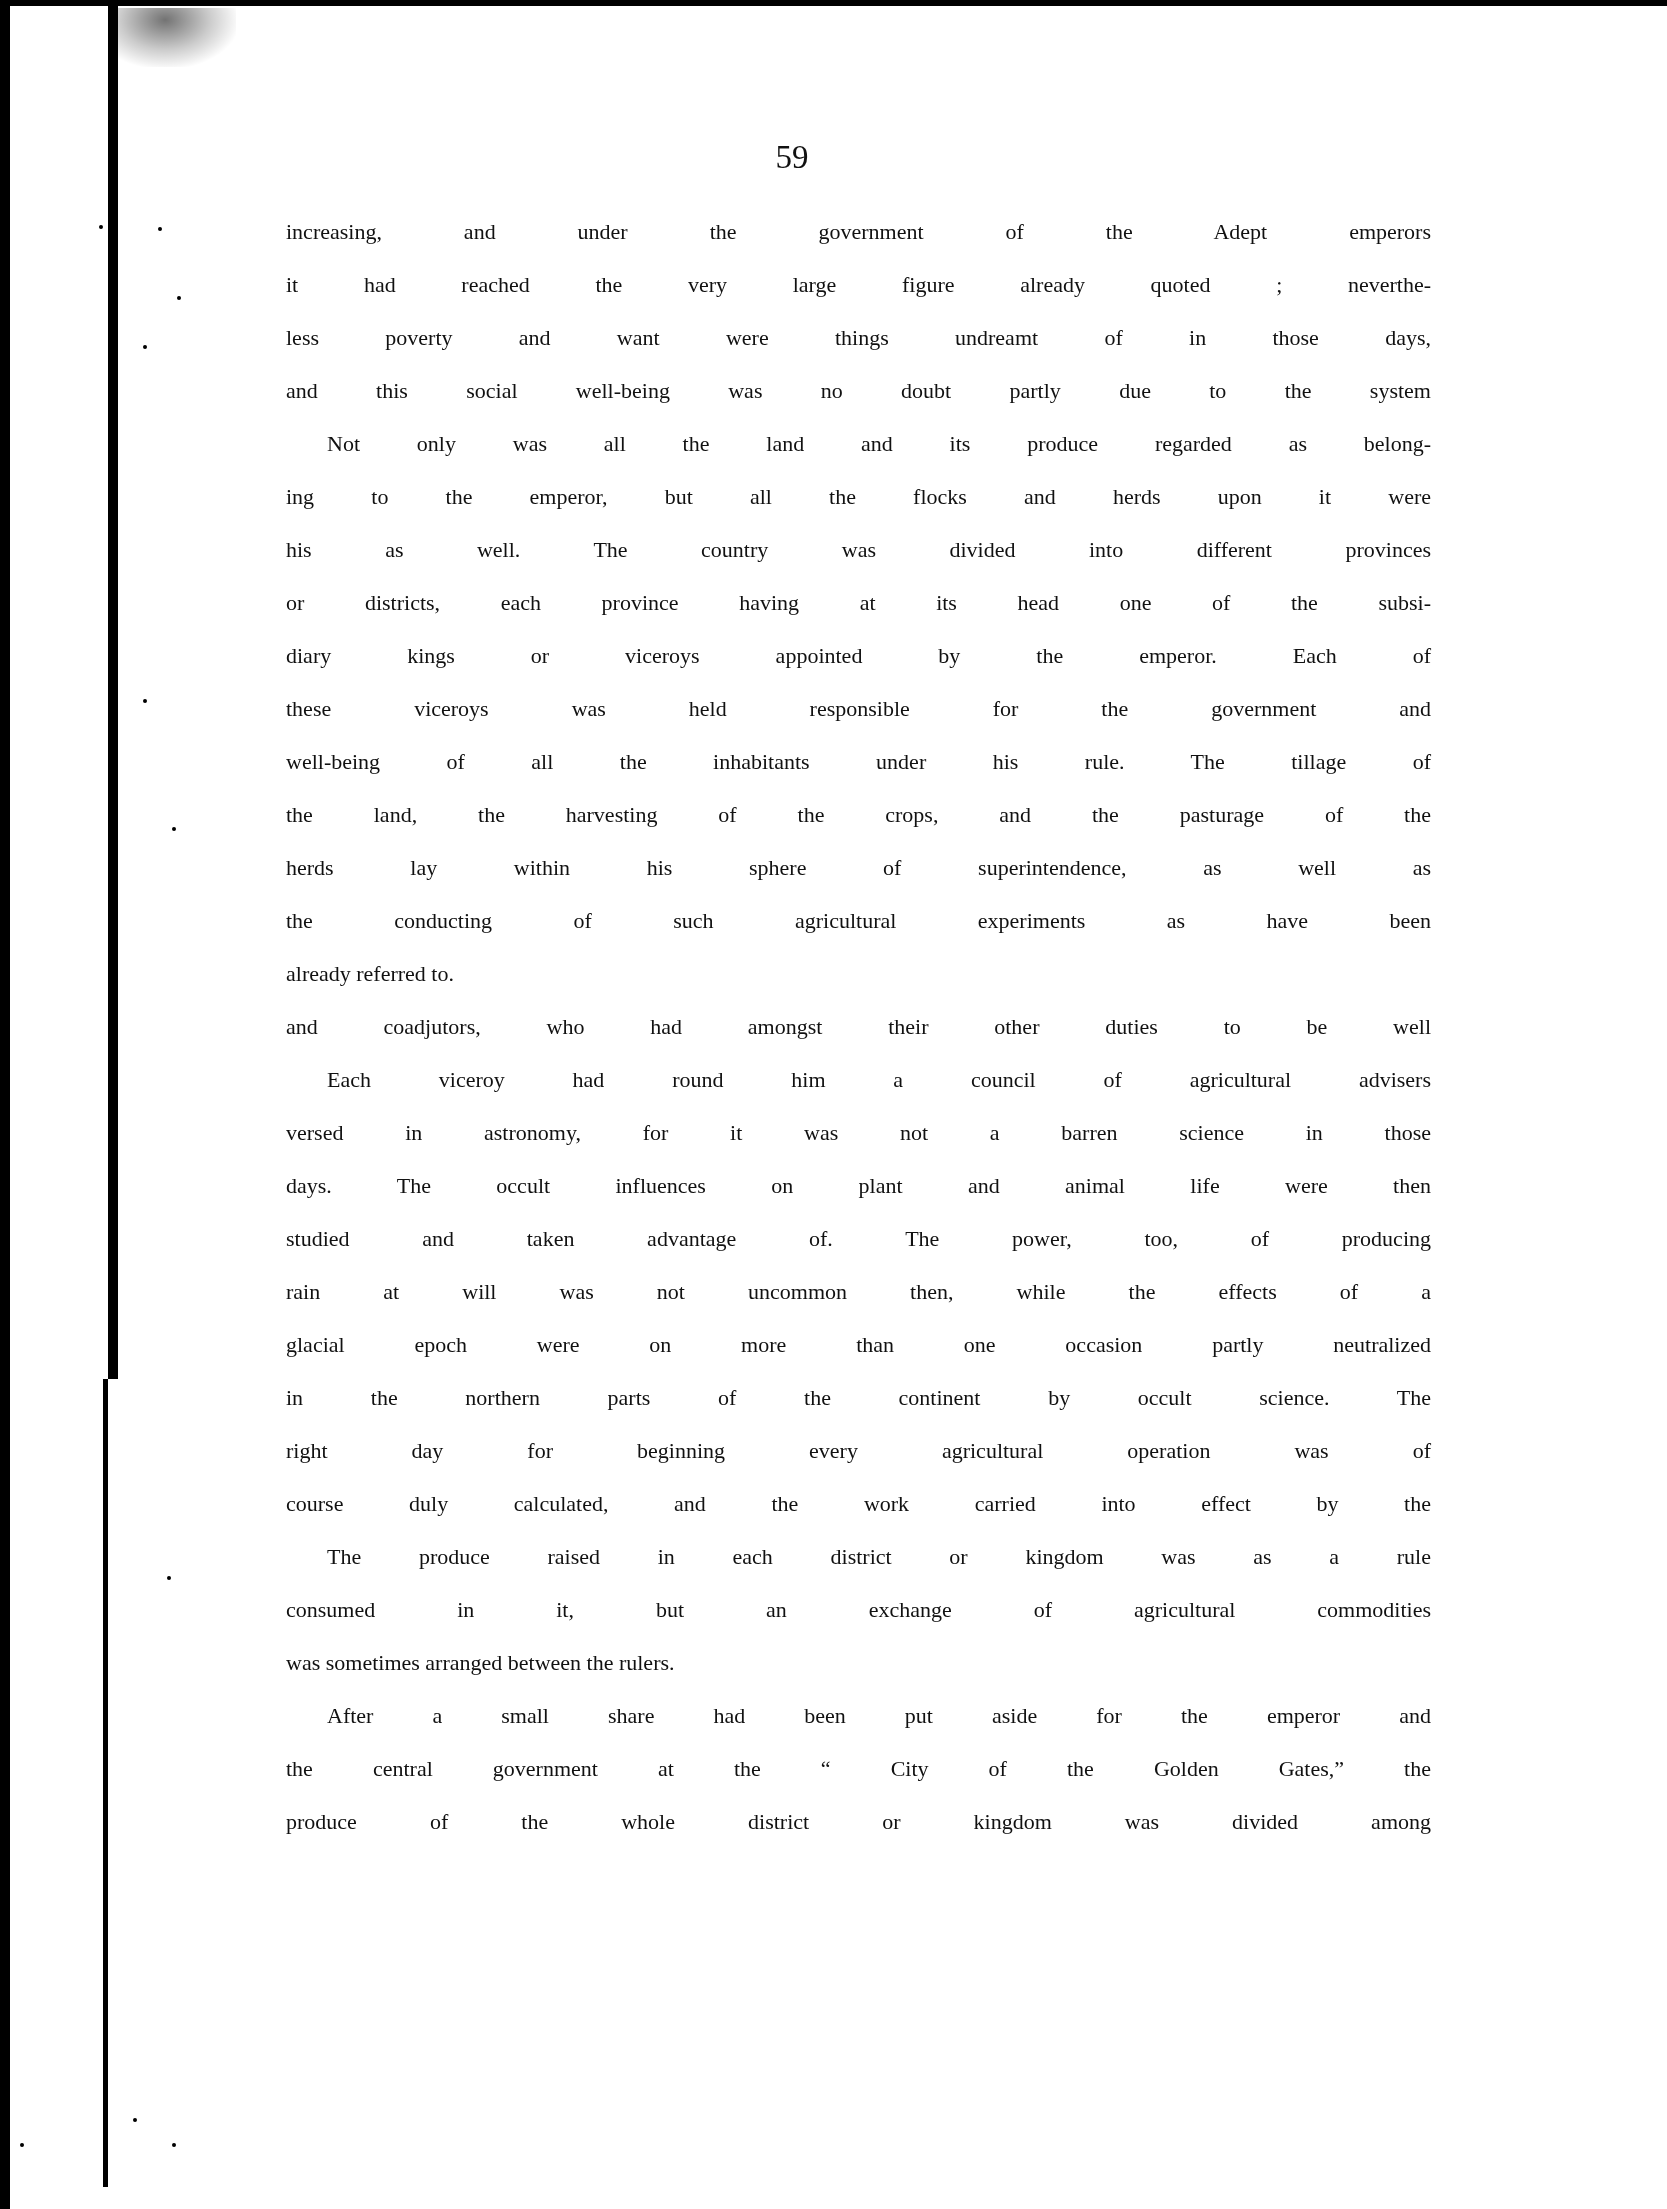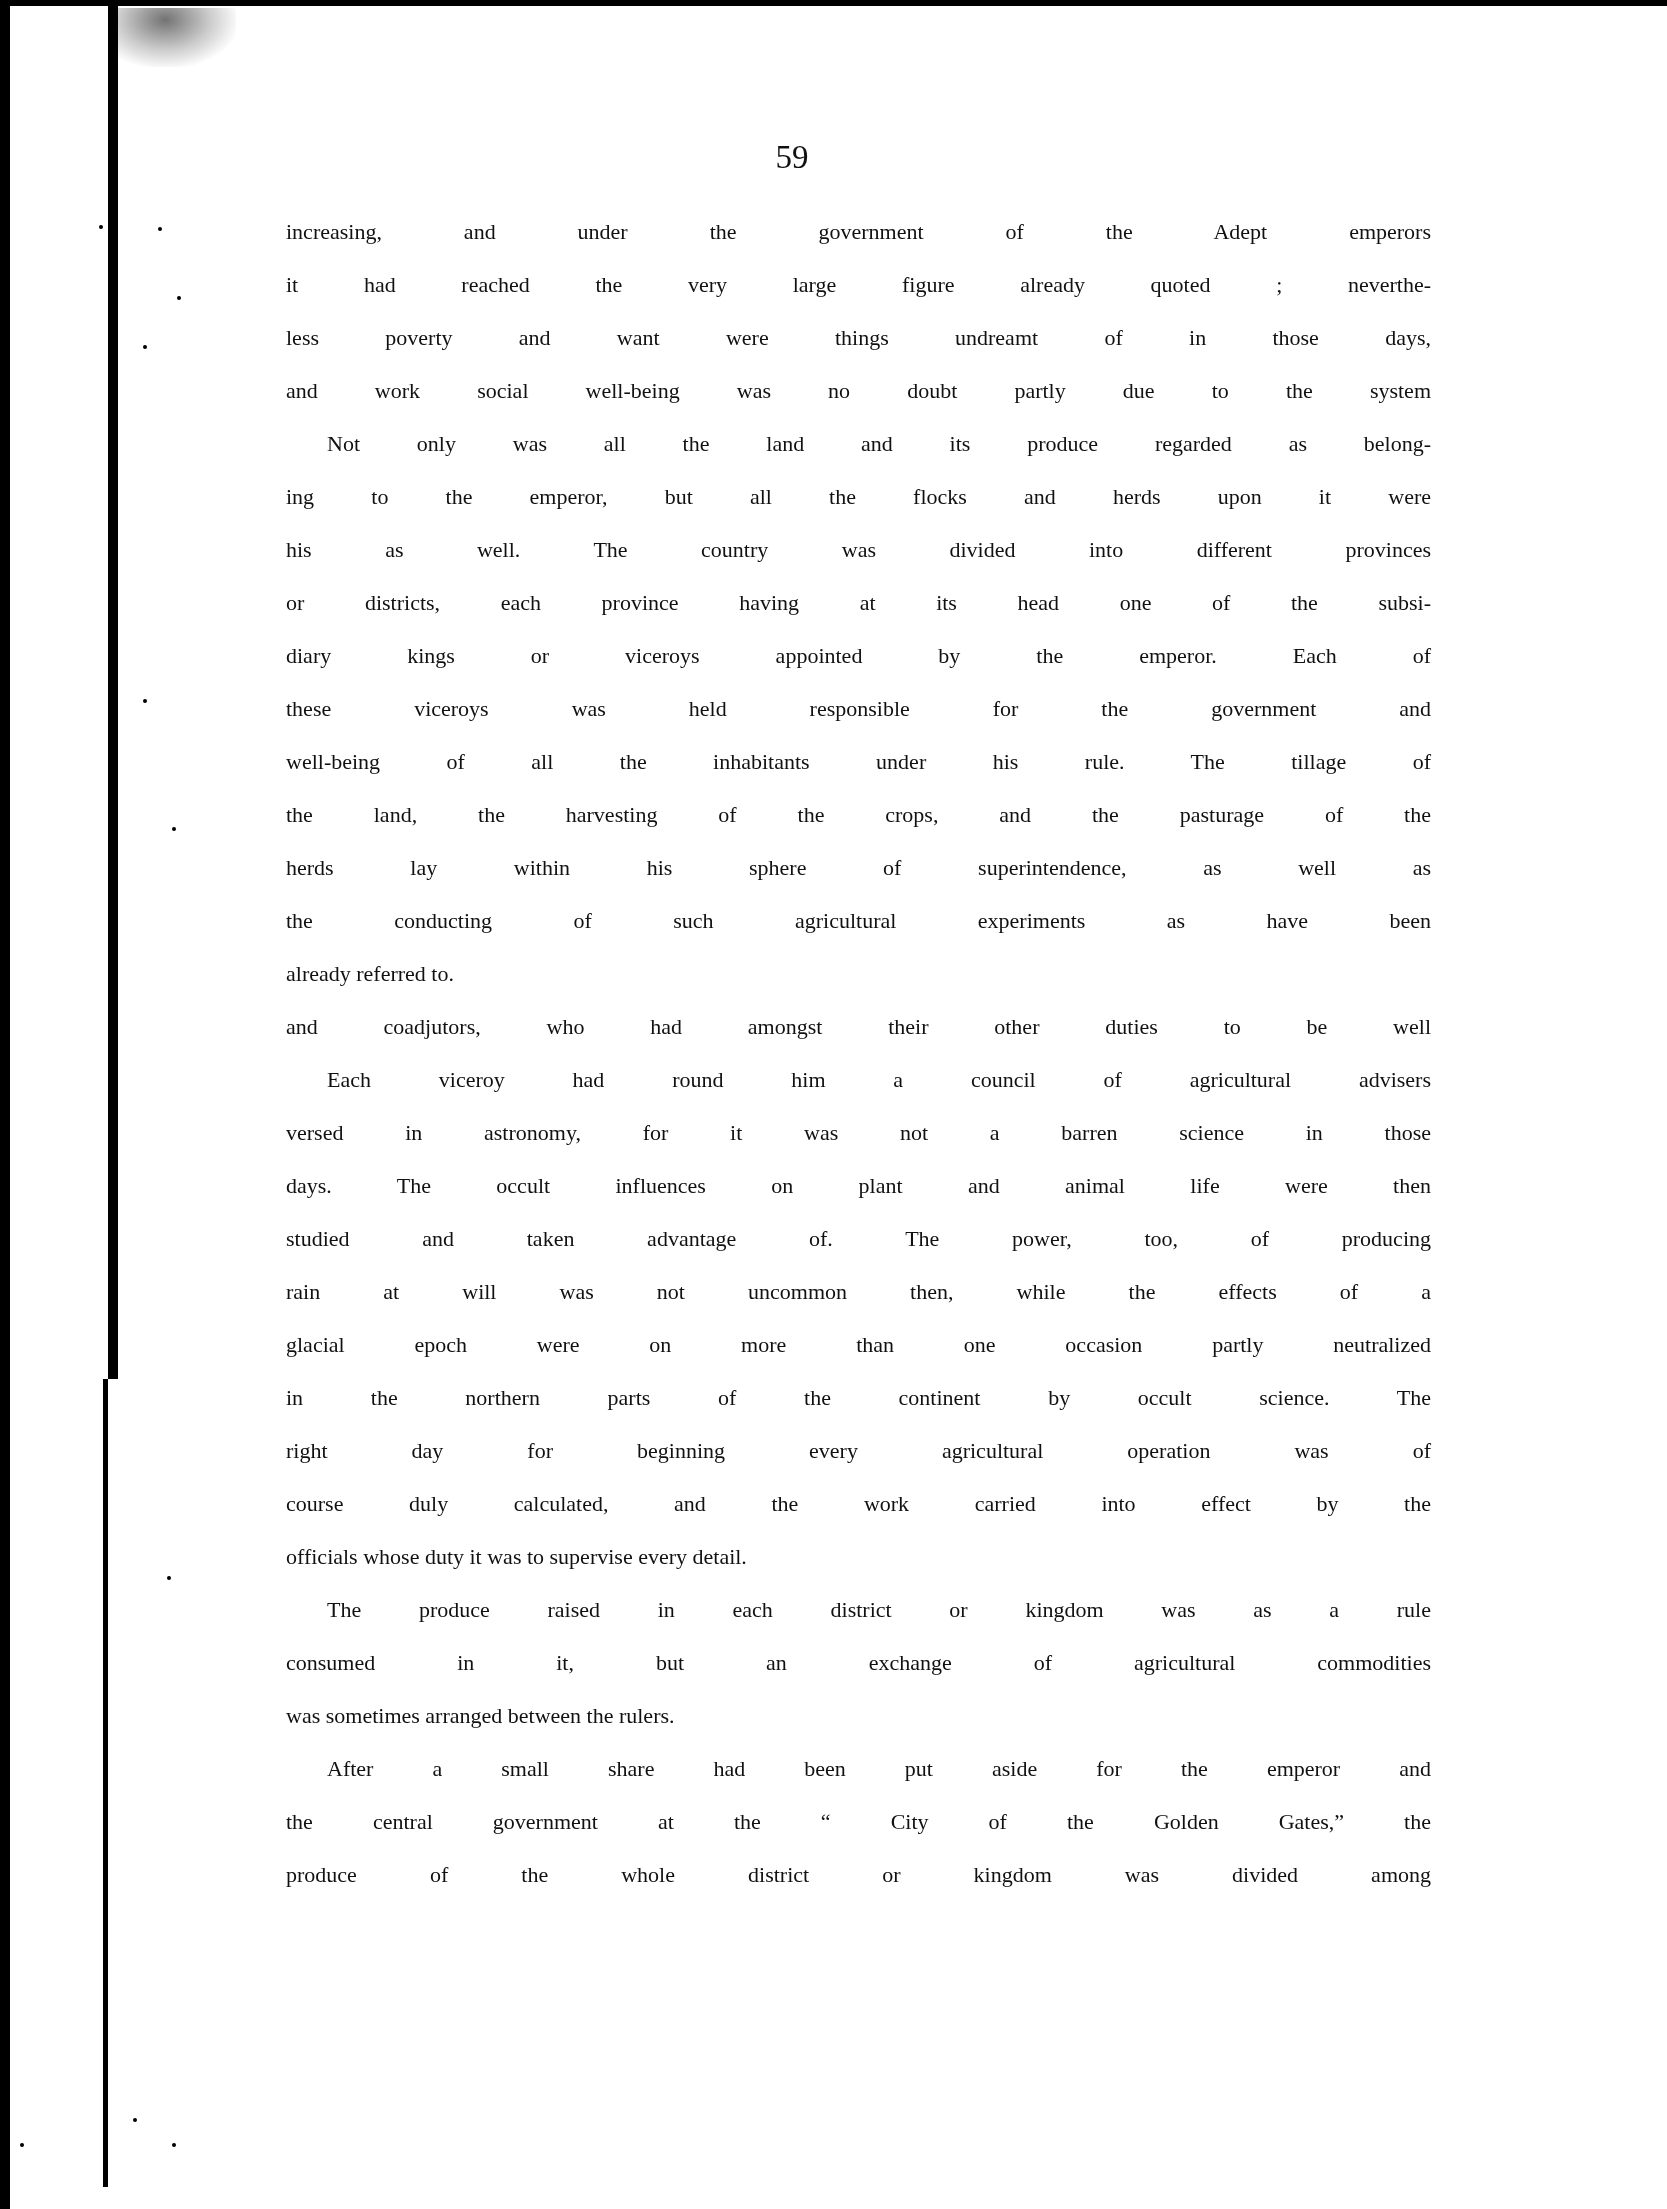--- a/index.html
+++ b/index.html
@@ -101,21 +101,21 @@
 <div class="speck" style="left:133px;top:2118px"></div>
 <div class="speck" style="left:172px;top:2143px"></div>
 
 <div class="page-number">59</div>
 
 <div class="text-block" id="text-block">
     <div>
       <span class="line">increasing, and under the government of the Adept emperors</span>
       <span class="line">it had reached the very large figure already quoted ; neverthe-</span>
       <span class="line">less poverty and want were things undreamt of in those days,</span>
-      <span class="line">and work social well-being was no doubt partly due to the system</span>
+      <span class="line">and this social well-being was no doubt partly due to the system</span>
     </div>
     <div>
       <span class="line indent">Not only was all the land and its produce regarded as belong-</span>
       <span class="line">ing to the emperor, but all the flocks and herds upon it were</span>
       <span class="line">his as well. The country was divided into different provinces</span>
       <span class="line">or districts, each province having at its head one of the subsi-</span>
       <span class="line">diary kings or viceroys appointed by the emperor. Each of</span>
       <span class="line">these viceroys was held responsible for the government and</span>
       <span class="line">well-being of all the inhabitants under his rule. The tillage of</span>
       <span class="line">the land, the harvesting of the crops, and the pasturage of the</span>
@@ -127,21 +127,20 @@
       <span class="line">and coadjutors, who had amongst their other duties to be well</span>
       <span class="line indent">Each viceroy had round him a council of agricultural advisers</span>
       <span class="line">versed in astronomy, for it was not a barren science in those</span>
       <span class="line">days. The occult influences on plant and animal life were then</span>
       <span class="line">studied and taken advantage of. The power, too, of producing</span>
       <span class="line">rain at will was not uncommon then, while the effects of a</span>
       <span class="line">glacial epoch were on more than one occasion partly neutralized</span>
       <span class="line">in the northern parts of the continent by occult science. The</span>
       <span class="line">right day for beginning every agricultural operation was of</span>
       <span class="line">course duly calculated, and the work carried into effect by the</span>
-      <span class="line last">officials whose duty it was to supervise every detail.</span>
     </div>
     <div>
       <span class="line indent">The produce raised in each district or kingdom was as a rule</span>
       <span class="line">consumed in it, but an exchange of agricultural commodities</span>
       <span class="line last">was sometimes arranged between the rulers.</span>
     </div>
     <div>
       <span class="line indent">After a small share had been put aside for the emperor and</span>
       <span class="line">the central government at the “ City of the Golden Gates,” the</span>
       <span class="line">produce of the whole district or kingdom was divided among</span>

